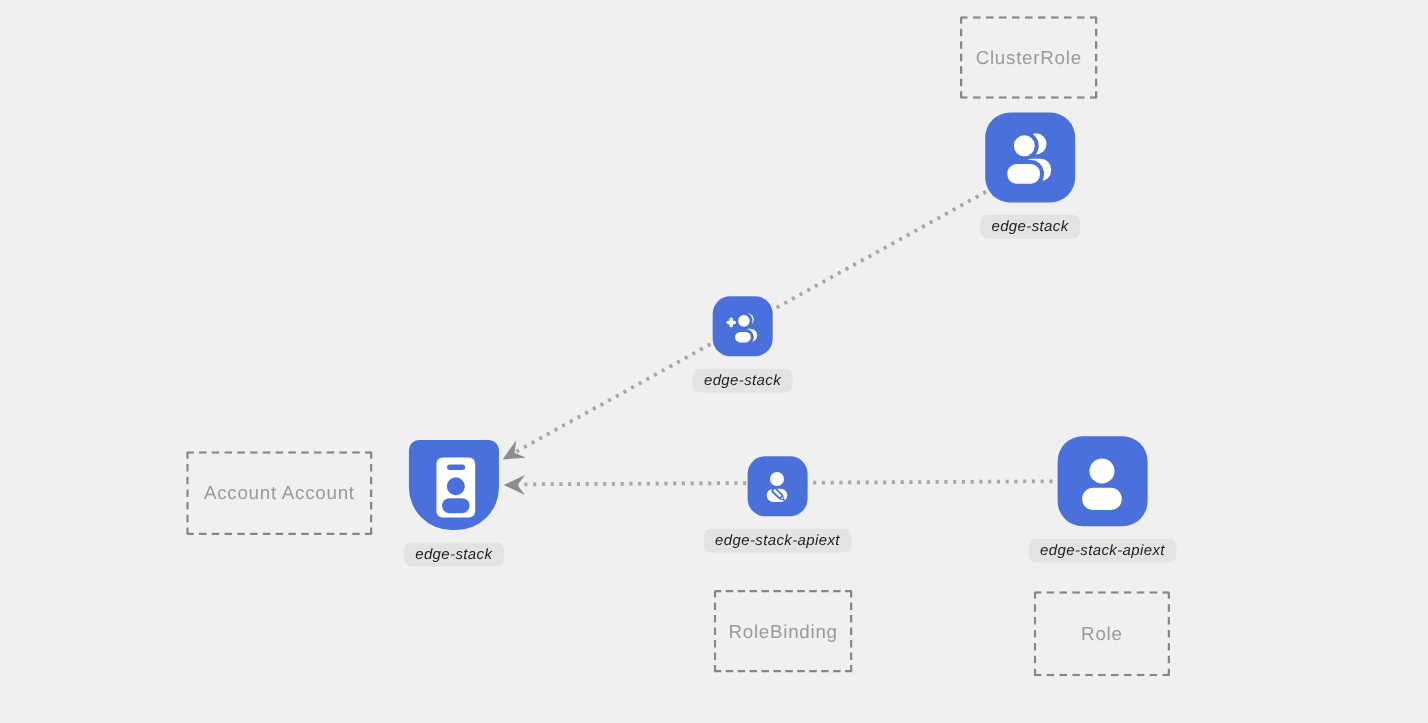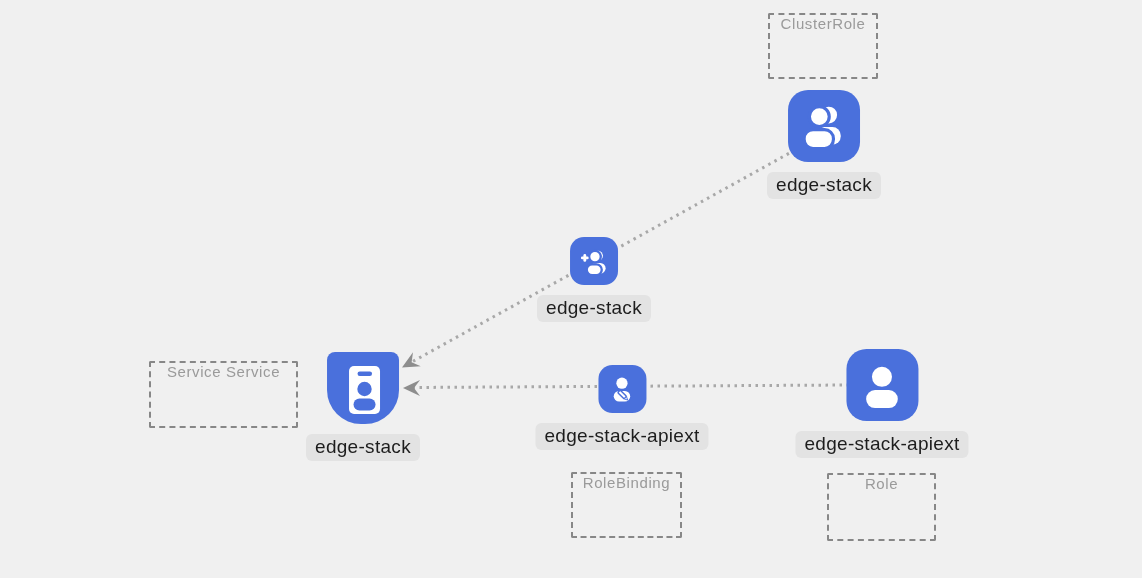--- a/index.html
+++ b/index.html
@@ -26,20 +26,21 @@
     stroke-width: 3;
     stroke-dasharray: 2.5 4.5;
     fill: none;
   }
   .arrow { fill: var(--arrow_gray, #8d8d8d); }
   .kind-box {
     position: absolute;
     border: 2px dashed var(--box_border_gray, #878787);
     border-radius: 2px;
     display: flex;
+    align-items: center;
     justify-content: center;
     z-index: 1;
   }
   .kind-box span {
     color: var(--box_text_gray, #9a9a9a);
     font-size: 15px;
     letter-spacing: 0.6px;
     white-space: nowrap;
   }
   .node {
@@ -58,44 +59,45 @@
     justify-content: center;
   }
   .icon svg { display: block; }
   .icon-lg { width: 72px; height: 72px; border-radius: 20px; }
   .icon-sm { width: 48px; height: 48px; border-radius: 14px; }
   .icon-badge { width: 72px; height: 72px; border-radius: 8px 8px 34px 34px; }
   .badge {
     margin-top: 10px;
     background: var(--badge_bg, #e3e3e3);
     color: var(--badge_text, #1d1d1d);
-    font-size: 19px;
+    font-size: 12px;
     letter-spacing: 0.3px;
     padding: 2px 9px 3px 9px;
     border-radius: 6px;
     white-space: nowrap;
+    font-style: italic;
   }
 </style>
 </head>
 <body>
 
 <div class="canvas">
 
   <svg class="connectors" viewBox="0 0 1142 578" xmlns="http://www.w3.org/2000/svg">
     <line class="connector" x1="795" y1="150" x2="410" y2="363"></line>
     <polygon class="arrow" points="0,0 17,-8 11,0 17,8" transform="translate(402,367.5) rotate(-29)"></polygon>
     <line class="connector" x1="849" y1="385" x2="412" y2="387.5"></line>
     <polygon class="arrow" points="0,0 17,-8 11,0 17,8" transform="translate(403,388)"></polygon>
   </svg>
 
   <div class="kind-box" style="left:768px; top:13px; width:110px; height:66px;">
     <span>ClusterRole</span>
   </div>
   <div class="kind-box" style="left:149px; top:361px; width:149px; height:67px;">
-    <span>Service Service</span>
+    <span>Account Account</span>
   </div>
   <div class="kind-box" style="left:827px; top:473px; width:109px; height:68px;">
     <span>Role</span>
   </div>
   <div class="kind-box" style="left:571px; top:472px; width:111px; height:66px;">
     <span>RoleBinding</span>
   </div>
 
   <div class="node" style="left:824px; top:90px;">
     <div class="icon icon-lg">

